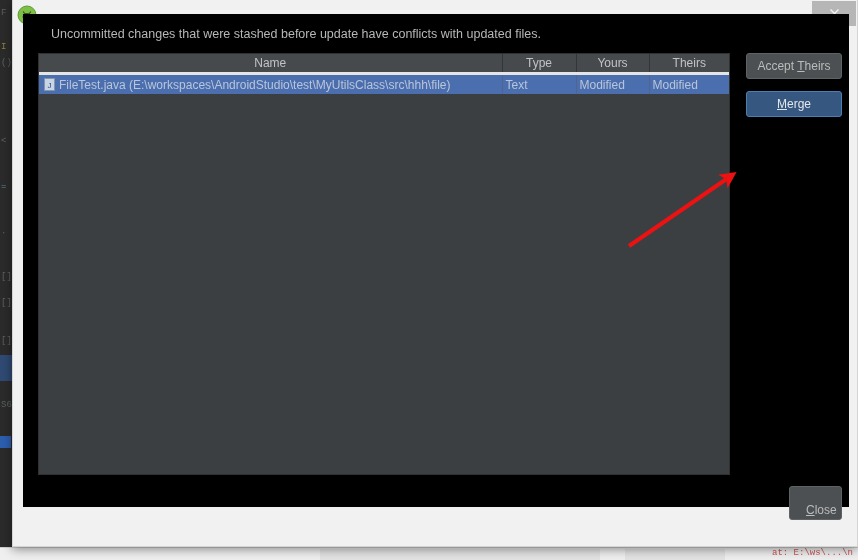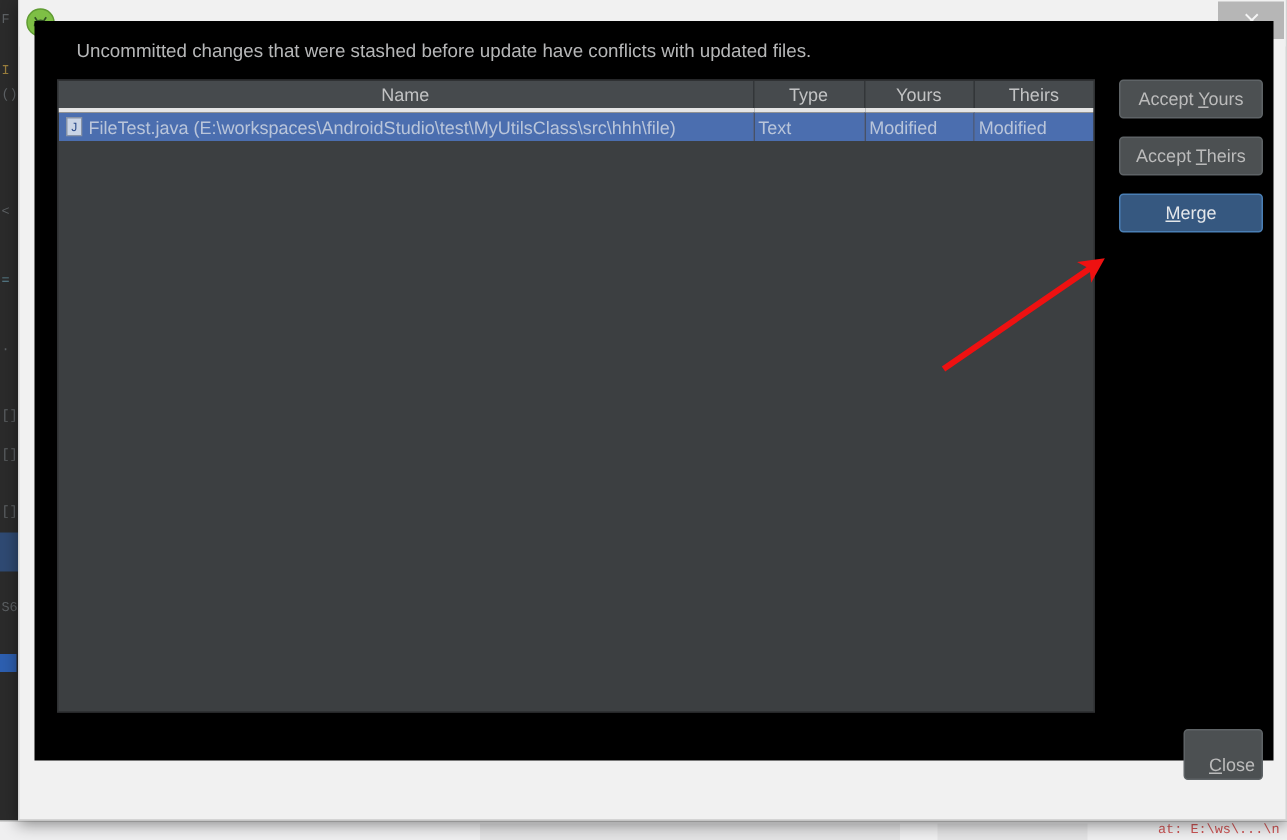--- a/index.html
+++ b/index.html
@@ -354,23 +354,20 @@
             <td>Text</td>
             <td>Modified</td>
             <td>Modified</td>
           </tr>
         </tbody>
       </table>
     </div>
 
     <div id="side-buttons">
       <button class="side-btn">
-        <span>Accept </span><span class="mn">Y</span><span>ours</span>
-      </button>
-      <button class="side-btn">
         <span>Accept </span><span class="mn">T</span><span>heirs</span>
       </button>
       <button class="side-btn primary">
         <span></span><span class="mn">M</span><span>erge</span>
       </button>
     </div>
 
     <button id="close-button">
       <span></span><span class="mn">C</span><span>lose</span>
     </button>

